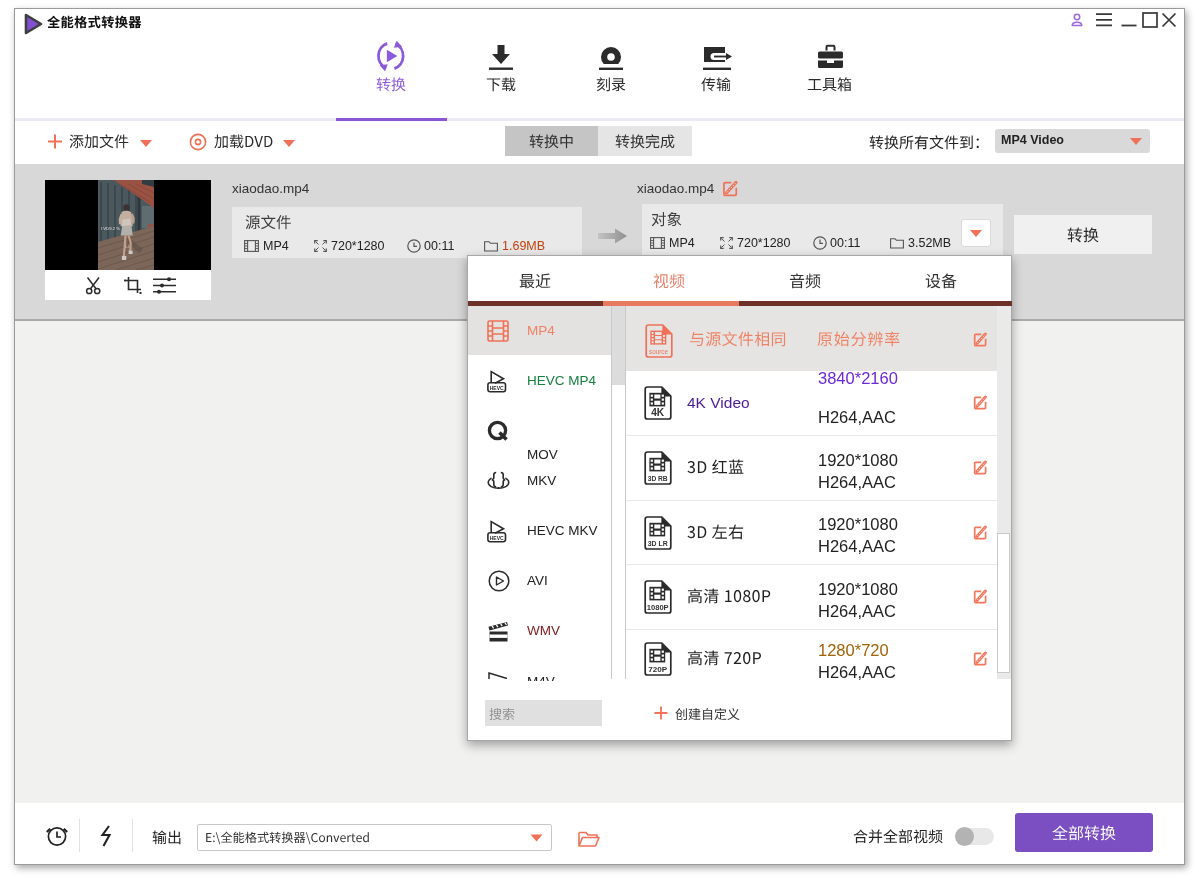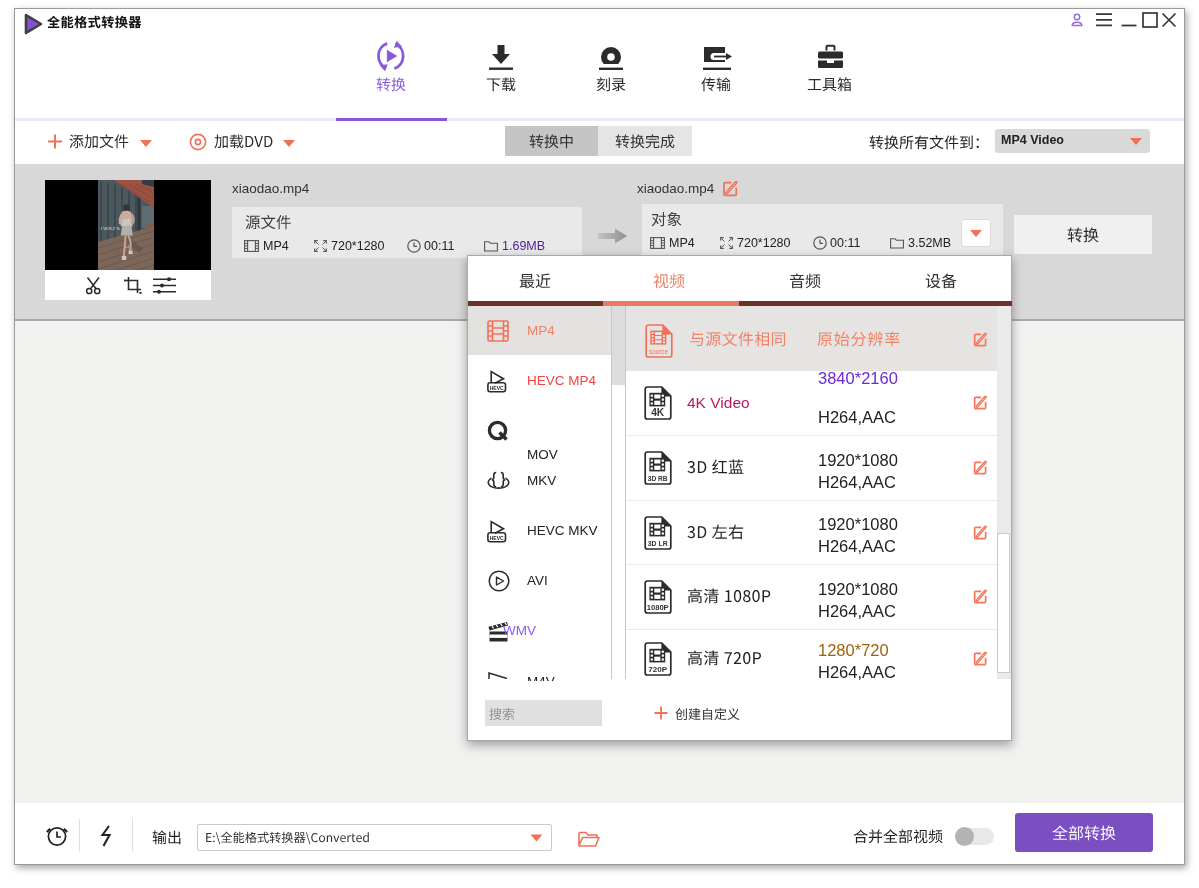--- a/index.html
+++ b/index.html
@@ -201,21 +201,21 @@
   </svg>
 <div class="lat" style="left:331px;top:239px;font-size:12.5px;color:#222">720*1280</div>
 <svg class="abs" style="left:407px;top:239px" width="14" height="14" viewBox="0 0 14 14">
     <circle cx="7" cy="7" r="6.2" fill="none" stroke="#555" stroke-width="1.2"></circle>
     <path d="M7 3.4 V7.3 H10" fill="none" stroke="#555" stroke-width="1.2"></path>
   </svg>
 <div class="lat" style="left:424px;top:239px;font-size:12.5px;color:#222">00:11</div>
 <svg class="abs" style="left:484px;top:240px" width="14" height="12" viewBox="0 0 14 12">
     <path d="M0.6 1.8 H5 L6.5 3.3 H13.4 V11 H0.6 Z" fill="none" stroke="#555" stroke-width="1.1"></path>
   </svg>
-<div class="lat" style="left:502px;top:239px;font-size:12.5px;color:#4c1d95">1.69MB</div>
+<div class="lat" style="left:502px;top:239px;font-size:12.5px;color:#c2410c">1.69MB</div>
 <svg class="abs" style="left:650px;top:237px" width="15" height="12" viewBox="0 0 15 12">
     <g fill="none" stroke="#555" stroke-width="1.1">
       <rect x="0.6" y="0.6" width="13.8" height="10.8"></rect>
       <path d="M3.6 0.6 V11.4 M11.4 0.6 V11.4"></path>
       <path d="M0.6 3.5 H3.6 M0.6 6 H3.6 M0.6 8.5 H3.6 M11.4 3.5 H14.4 M11.4 6 H14.4 M11.4 8.5 H14.4" stroke-width="0.9"></path>
     </g>
   </svg>
 <div class="lat" style="left:669px;top:236px;font-size:12.5px;color:#222">MP4</div>
 <svg class="abs" style="left:720px;top:237px" width="13" height="12" viewBox="0 0 13 12">
     <g fill="none" stroke="#555" stroke-width="1.2">
@@ -275,21 +275,21 @@
     </g>
   </svg>
 <div class="lat" style="left:527px;top:323px;font-size:13.5px;color:#ef8164">MP4</div>
 <svg class="abs" style="left:487px;top:369px" width="26" height="24" viewBox="0 0 26 24">
 <g fill="none" stroke="#2b2b2b" stroke-width="1.6">
 <path d="M4.2 13.2 V2.6 L16.5 9.7 L8 14.2"></path>
 <rect x="0.9" y="13.8" width="17.6" height="9" rx="2.2"></rect>
 </g>
 <text x="9.7" y="21.2" font-size="6.2" font-weight="bold" fill="#2b2b2b" text-anchor="middle" textLength="14" lengthAdjust="spacingAndGlyphs" font-family="Liberation Sans">HEVC</text>
 </svg>
-<div class="lat" style="left:527px;top:373px;font-size:13.5px;color:#ef4444">HEVC MP4</div>
+<div class="lat" style="left:527px;top:373px;font-size:13.5px;color:#15803d">HEVC MP4</div>
 <svg class="abs" style="left:487px;top:420px" width="23" height="23" viewBox="0 0 23 23">
 <circle cx="10.5" cy="10.5" r="8.1" fill="none" stroke="#2b2b2b" stroke-width="3.3"></circle>
 <path d="M12.5 12.5 L19.5 19.5" stroke="#2b2b2b" stroke-width="3.6"></path>
 </svg>
 <div class="lat" style="left:527px;top:447px;font-size:13.5px;color:#222">MOV</div>
 <svg class="abs" style="left:486px;top:469px" width="25" height="24" viewBox="0 0 25 24">
 <ellipse cx="12.5" cy="13.5" rx="10.3" ry="5.8" fill="none" stroke="#2b2b2b" stroke-width="1.5"></ellipse>
 <rect x="5.6" y="2" width="13.8" height="14.5" fill="#fff"></rect>
 <g fill="none" stroke="#2b2b2b" stroke-width="1.6">
 <path d="M10.2 3.5 q-2.4 0 -2.4 2.3 l0 2.7 q0 2 -2 2.2 q2 0.2 2 2.2 l0 2.7 q0 2.3 2.4 2.3"></path>
@@ -310,21 +310,21 @@
 <circle cx="11" cy="11" r="9.8" fill="none" stroke="#2b2b2b" stroke-width="1.5"></circle>
 <path d="M8.5 7 L15.5 11 L8.5 15 Z" fill="none" stroke="#2b2b2b" stroke-width="1.4" stroke-linejoin="round"></path>
 </svg>
 <div class="lat" style="left:527px;top:573px;font-size:13.5px;color:#222">AVI</div>
 <svg class="abs" style="left:487px;top:620px" width="23" height="23" viewBox="0 0 23 23">
 <path d="M1.5 6.8 L20 2 L21 5.6 L2.5 10.4 Z" fill="#2b2b2b"></path>
 <path d="M5 5.9 l1.6 2.4 M9.3 4.8 l1.6 2.4 M13.6 3.7 l1.6 2.4 M17.9 2.6 l1.6 2.4" stroke="#fff" stroke-width="1.2"></path>
 <path d="M2.5 11.5 H20.5 V21.5 H2.5 Z" fill="#2b2b2b"></path>
 <rect x="2.5" y="14.5" width="18" height="3.4" fill="#fff"></rect>
 </svg>
-<div class="lat" style="left:503px;top:623px;font-size:13.5px;color:#8b5cf6">WMV</div>
+<div class="lat" style="left:527px;top:623px;font-size:13.5px;color:#7f1d1d">WMV</div>
 <svg class="abs" style="left:487px;top:672px" width="24" height="7" viewBox="0 0 24 7">
 <path d="M2 7 V1 L20 6.5" fill="none" stroke="#2b2b2b" stroke-width="1.5"></path>
 </svg>
 <div class="abs" style="left:527px;top:674px;height:7px;overflow:hidden">
     <div class="lat" style="position:static;font-size:13.5px;color:#222">M4V</div>
   </div>
 <div class="abs" style="left:611px;top:306px;width:14px;height:373px;background:#fff;border-left:1px solid #c9c9c9"></div>
 <div class="abs" style="left:612px;top:306px;width:13px;height:79px;background:#dcdcdc"></div>
 <div class="abs" style="left:625px;top:306px;width:1px;height:373px;background:#c9c9c9"></div>
 <div class="abs" style="left:626px;top:306px;width:371px;height:64.5px;background:#e6e4e3"></div>
@@ -363,21 +363,21 @@
       <rect x="6.7" y="12.5" width="2.2" height="2.2"></rect>
       <rect x="6.7" y="16.4" width="2.2" height="2.2"></rect>
 <rect x="17.7" y="8.6" width="2.2" height="2.2"></rect>
       <rect x="17.7" y="12.5" width="2.2" height="2.2"></rect>
       <rect x="17.7" y="16.4" width="2.2" height="2.2"></rect>
 <rect x="10.3" y="8.5" width="6.1" height="4"></rect>
 <rect x="10.3" y="14.7" width="6.1" height="4.2"></rect>
 </g>
 <text x="13.7" y="30" font-size="11" font-weight="bold" fill="#333" text-anchor="middle" textLength="13" lengthAdjust="spacingAndGlyphs" font-family="Liberation Sans">4K</text>
 </svg>
-<div class="lat" style="left:687px;top:393.5px;font-size:15.5px;color:#be185d">4K Video</div>
+<div class="lat" style="left:687px;top:393.5px;font-size:15.5px;color:#4c1d95">4K Video</div>
 <div class="lat" style="left:818px;top:369px;font-size:16.5px;color:#6d28d9">3840*2160</div>
 <div class="lat" style="left:818px;top:407.5px;font-size:16.5px;color:#222">H264,AAC</div>
 <svg class="abs" style="left:973.0px;top:395.0px" width="15" height="15" viewBox="0 0 15 15">
 <path d="M12.6 6.8 V12.6 a1 1 0 0 1 -1 1 H2.7 a1 1 0 0 1 -1 -1 V3.3 a1 1 0 0 1 1 -1 H8.2" fill="none" stroke="#f4775c" stroke-width="1.7"></path>
 <path d="M3.9 11.4 L12.4 2.1" stroke="#f4775c" stroke-width="3" stroke-linecap="round"></path>
 <path d="M4.3 11 L12 2.6" stroke="#fff" stroke-width="0.7" stroke-dasharray="1.4,1.2"></path>
 </svg>
 <svg class="abs" style="left:644px;top:451.0px" width="28" height="34" viewBox="0 0 28 34">
 <path d="M1.2 3 a2 2 0 0 1 2 -2 H17.8 L26.8 10 V31 a2 2 0 0 1 -2 2 H3.2 a2 2 0 0 1 -2 -2 Z" fill="none" stroke="#2b2b2b" stroke-width="1.7" stroke-linejoin="round"></path>
 <path d="M17.4 0.8 L27 10.4 H17.4 Z" fill="#2b2b2b"></path>

